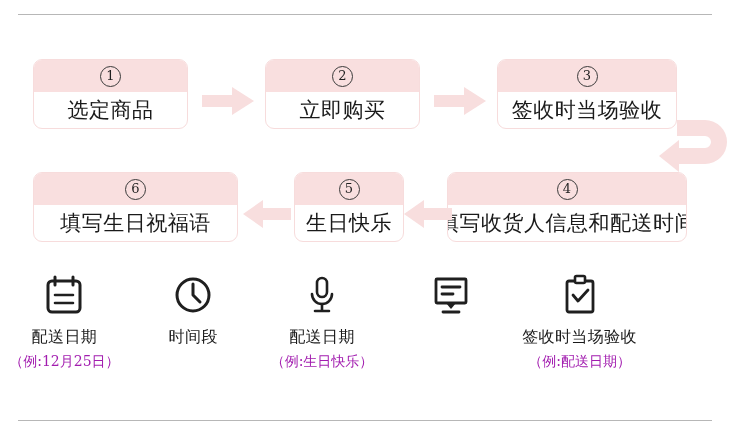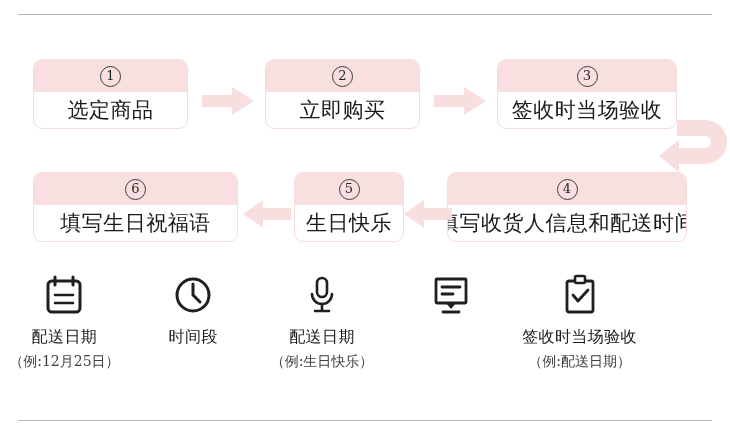--- a/index.html
+++ b/index.html
@@ -116,21 +116,21 @@
   .legend-title {
     margin-top: 9px;
     font-size: 16px;
     color: #1a1a1a;
     letter-spacing: 0.4px;
     white-space: nowrap;
   }
   .legend-example {
     margin-top: 5px;
     font-size: 14px;
-    color: #404040;
+    color: #a21caf;
     white-space: nowrap;
   }
 </style>
 </head>
 <body>
 
 <div class="rule top"></div>
 <div class="rule bottom"></div>
 
 <div class="flow-box" id="box1">

